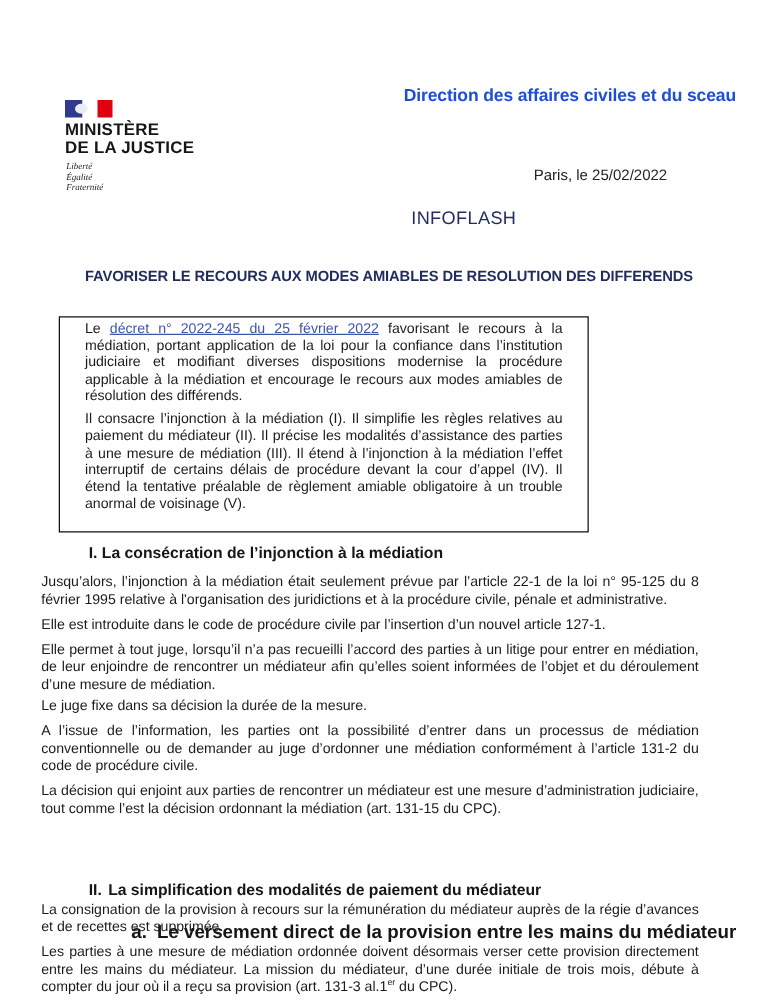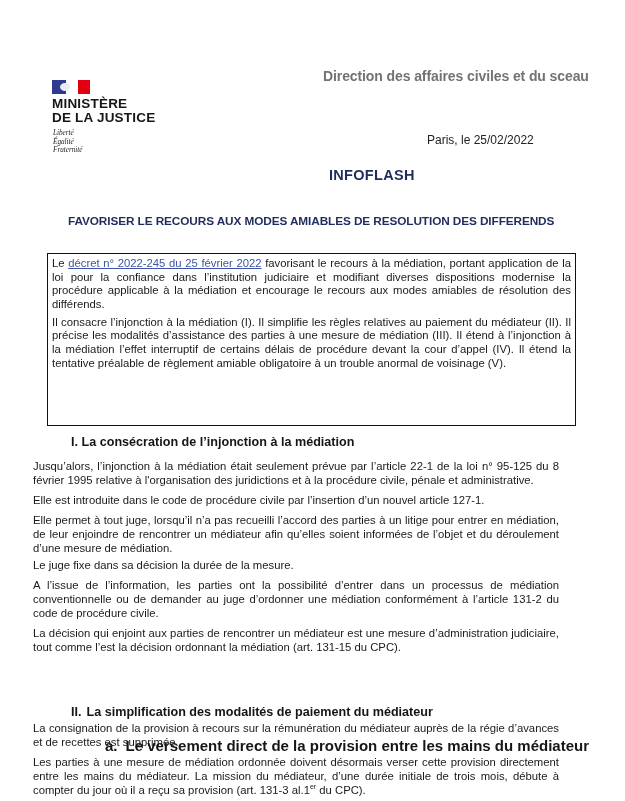--- a/index.html
+++ b/index.html
@@ -9,27 +9,27 @@
     color: #1e1e1e;
   }
   
   .flag { position: absolute; left: 52px; top: 80px; width: 38px; height: 14px; }
   .flag .blue { position: absolute; left: 0; top: 0; width: 14px; height: 14px; background: #2f3a8f; }
   .flag .marianne { position: absolute; left: 14px; top: 0; width: 10px; height: 14px; background: #ffffff; }
   .flag .marianne:before { content: ""; position: absolute; left: -6px; top: 3px; width: 10px; height: 8px; border-radius: 50% 40% 50% 50%; background: #e9ecf5; }
   .flag .red { position: absolute; left: 26px; top: 0; width: 12px; height: 14px; background: #e1000f; }
   .ministry { position: absolute; left: 52px; top: 97px; font-weight: bold; font-size: 13.5px; line-height: 14px; color: #161616; letter-spacing: 0.2px; }
   .motto { position: absolute; left: 53px; top: 129px; font-family: "Liberation Serif", "DejaVu Serif", serif; font-style: italic; font-size: 7.2px; line-height: 8.5px; color: #222; }
-  .direction { position: absolute; left: 323px; top: 68px; font-size: 14px; font-weight: bold; color: #737373; letter-spacing: -0.1px; }
+  .direction { position: absolute; left: 323px; top: 68px; font-size: 14px; font-weight: bold; color: #1d4ed8; letter-spacing: -0.1px; }
   .date { position: absolute; left: 427px; top: 133px; font-size: 12px; color: #222; }
-  .infoflash { position: absolute; left: 329px; top: 167px; font-size: 14.5px; font-weight: bold; color: #1f2c5c; letter-spacing: 0.3px; }
+  .infoflash { position: absolute; left: 329px; top: 167px; font-size: 14.5px; font-weight: normal; color: #1f2c5c; letter-spacing: 0.3px; }
   .main-title { position: absolute; left: 68px; top: 214px; font-size: 11.8px; font-weight: bold; color: #1f2c5c; letter-spacing: -0.1px; white-space: nowrap; }
   .box {
-    position: absolute; left: 47px; top: 253px; width: 529px; height: 173px;
-    border: 1.3px solid #111; box-sizing: border-box; padding: 3px 4px;
+    position: absolute; left: 47px; top: 253px; width: 424px; height: 173px;
+    border: 1.3px solid #111; box-sizing: border-box; padding: 3px 20px;
     font-size: 11.3px; line-height: 13.6px; text-align: justify; color: #1a1a1a;
   }
   .box p { margin: 0 0 4.5px 0; }
   .box a { color: #3c55a8; text-decoration: underline; }
   .h1 { position: absolute; left: 71px; top: 435px; font-size: 12.6px; font-weight: bold; color: #161616; }
   .h2 { position: absolute; left: 71px; top: 665px; font-size: 12.6px; font-weight: bold; color: #161616; }
   .h3 { position: absolute; left: 105px; top: 697px; font-size: 15px; font-weight: bold; color: #161616; }
   .h-num { display: inline-block; margin-right: 5px; margin-top: 40px; }
   .para {
     position: absolute; left: 33px; width: 526px;

